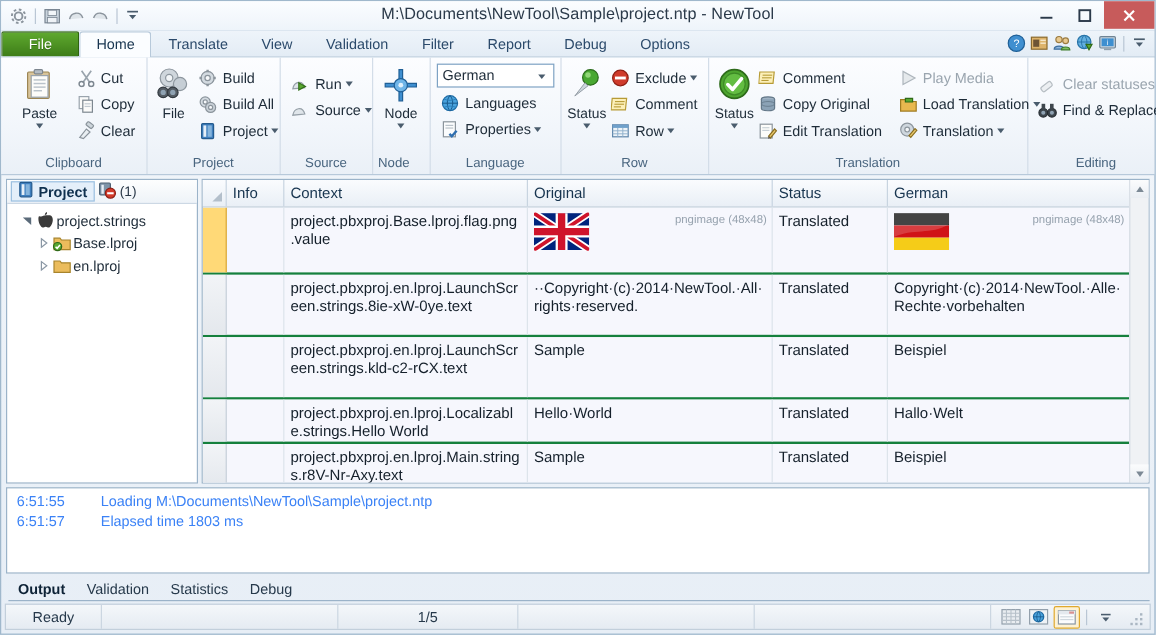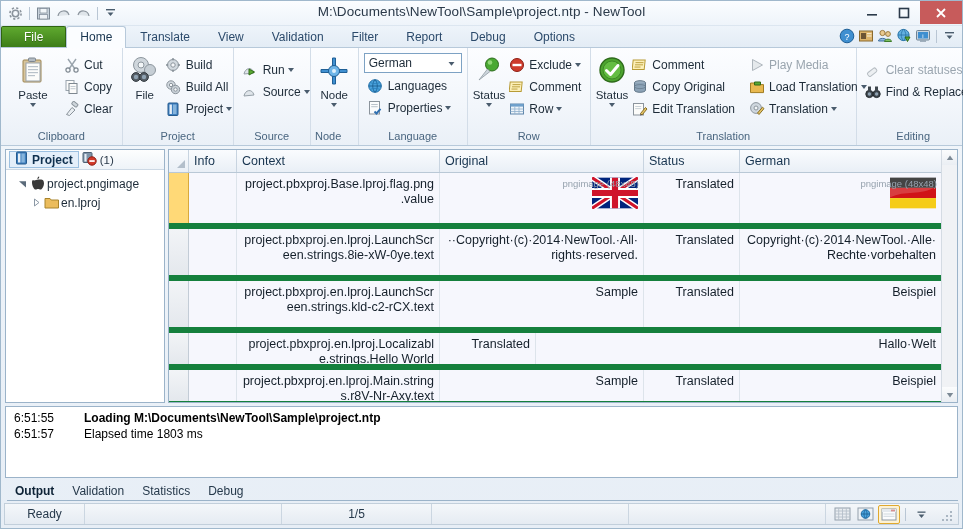--- a/index.html
+++ b/index.html
@@ -134,45 +134,45 @@
   .ghead .hc{
     display:flex;align-items:center;padding:0 5px;border-right:1px solid #c8d4e0;
     box-sizing:border-box;overflow:hidden;
   }
   .corner{width:20px;flex:0 0 20px;position:relative;}
   .corner .tri{
     position:absolute;right:3px;bottom:4px;width:0;height:0;
     border-left:8px solid transparent;border-bottom:8px solid #b3bfcb;
   }
   .grows{flex:1;overflow:hidden;}
-  .grow{display:flex;border-bottom:6px solid #15803d;box-sizing:border-box;background:#f6f7fd;text-align:right;}
+  .grow{display:flex;border-bottom:2px solid #15803d;box-sizing:border-box;background:#f6f7fd;}
   .gsel{width:20px;flex:0 0 20px;border-right:1px solid #c3ccd6;
     background:linear-gradient(#f2f4f7,#e4e8ed);box-sizing:border-box;}
   .grow.selected .gsel{background:#ffd977;border-right:1px solid #d9a93c;}
   .gc{
     padding:4px 5px 0 5px;box-sizing:border-box;border-right:1px solid #dde4eb;
     font-size:12.5px;color:#15202b;line-height:15px;overflow:hidden;position:relative;
     word-wrap:break-word;
   }
   .pngtag{position:absolute;right:4px;top:3px;font-size:9.5px;color:#96a2ae;}
   .vscroll{
     width:15px;flex:0 0 15px;background:#f0f2f5;border-left:1px solid #d4dbe3;
     display:flex;flex-direction:column;justify-content:space-between;align-items:center;
   }
   .sbtn{width:15px;height:15px;display:flex;align-items:center;justify-content:center;
         background:linear-gradient(#fbfcfd,#eaeef3);}
   
   .outpane{
     flex:0 0 72px;height:72px;margin:3px 4px 0 4px;background:#fff;border:1px solid #9bb3c9;
     box-sizing:border-box;padding:3px 0 0 0;overflow:hidden;
   }
-  .logline{display:flex;height:16px;align-items:center;font-size:12px;color:#000000;}
+  .logline{display:flex;height:16px;align-items:center;font-size:12px;color:#3b82f6;}
   .logtime{width:78px;padding-left:8px;box-sizing:border-box;}
   .logmsg{flex:1;}
-  .logmsg.b{font-weight:bold;}
+  .logmsg.b{font-weight:normal;}
   .btabs{
     flex:0 0 20px;height:20px;margin:2px 4px 0 6px;display:flex;align-items:flex-end;
     border-bottom:1px solid #9bb3c9;
   }
   .btab{
     height:18px;line-height:18px;padding:0 10px 0 8px;font-size:12px;color:#26394b;
     position:relative;
   }
   .btab.active{font-weight:bold;color:#0d2236;}
   
@@ -707,21 +707,36 @@
             <svg width="9" height="9" viewBox="0 0 9 9">
                 <path d="M1 2.2 L8 2.2 L8 8.5 Z" fill="#5b6b7a"></path>
               </svg>
           </span>
           <span class="ni">
             <svg width="14" height="15" viewBox="0 0 14 15">
               <path d="M7.3 3.4 C5.5 3.4,4.4 4.4,3.3 4.4 C2 4.4,1 3.2,1 6.5 C1 9.8,3.1 13.6,4.6 13.6 C5.6 13.6,6.1 12.9,7.1 12.9 C8.1 12.9,8.6 13.6,9.6 13.6 C11.1 13.6,13 10.1,13 7.3 C13 4.4,11.4 3.4,10.2 3.4 C9.2 3.4,8.5 3.4,7.3 3.4 Z" fill="#3a3a3a"></path>
               <path d="M8.1 0.6 C7 0.9,6.2 2,6.4 3.1 C7.5 3.1,8.6 2,8.1 0.6 Z" fill="#3a3a3a"></path>
             </svg>
           </span>
-          <span>project.pngimage</span>
+          <span>project.strings</span>
+        </div>
+        <div class="tnode" style="padding-left:24px;">
+          <span class="exp">
+            <svg width="9" height="9" viewBox="0 0 9 9">
+                <path d="M2.5 1 L7 4.5 L2.5 8 Z" fill="none" stroke="#8b98a5"></path>
+              </svg>
+          </span>
+          <span class="ni">
+            <svg width="16" height="14" viewBox="0 0 16 14">
+              <path d="M1 2.5 h5 l1.2 1.5 h7.3 v8 h-13.5 z" fill="#ebbc5c" stroke="#a8842c"></path>
+              <circle cx="4" cy="9.5" r="3.4" fill="#5aa832" stroke="#2f6a18"></circle>
+              <path d="M2.3 9.6 l1.3 1.3 l2.4 -2.8" fill="none" stroke="#fff" stroke-width="1.3"></path>
+            </svg>
+          </span>
+          <span>Base.lproj</span>
         </div>
         <div class="tnode" style="padding-left:24px;">
           <span class="exp">
             <svg width="9" height="9" viewBox="0 0 9 9">
                 <path d="M2.5 1 L7 4.5 L2.5 8 Z" fill="none" stroke="#8b98a5"></path>
               </svg>
           </span>
           <span class="ni">
             <svg width="16" height="14" viewBox="0 0 16 14">
               <path d="M1 2.5 h5 l1.2 1.5 h7.3 v8 h-13.5 z" fill="#ebbc5c" stroke="#a8842c"></path>
@@ -794,20 +809,21 @@
               <div class="gc" style="width:203px;flex:0 0 203px;">project.pbxproj.en.lproj.LaunchScreen.strings.kld-c2-rCX.text</div>
               <div class="gc" style="width:204px;flex:0 0 204px;">Sample</div>
               <div class="gc" style="width:96px;flex:0 0 96px;">Translated</div>
               <div class="gc" style="flex:1;border-right:none;">Beispiel</div>
             </div>
 
             <div class="grow" style="height:37px;">
               <div class="gsel"></div>
               <div class="gc" style="width:48px;flex:0 0 48px;"></div>
               <div class="gc" style="width:203px;flex:0 0 203px;">project.pbxproj.en.lproj.Localizable.strings.Hello World</div>
+              <div class="gc" style="width:204px;flex:0 0 204px;">Hello·World</div>
               <div class="gc" style="width:96px;flex:0 0 96px;">Translated</div>
               <div class="gc" style="flex:1;border-right:none;">Hallo·Welt</div>
             </div>
 
             <div class="grow" style="height:37px;">
               <div class="gsel"></div>
               <div class="gc" style="width:48px;flex:0 0 48px;"></div>
               <div class="gc" style="width:203px;flex:0 0 203px;">project.pbxproj.en.lproj.Main.strings.r8V-Nr-Axy.text</div>
               <div class="gc" style="width:204px;flex:0 0 204px;">Sample</div>
               <div class="gc" style="width:96px;flex:0 0 96px;">Translated</div>

